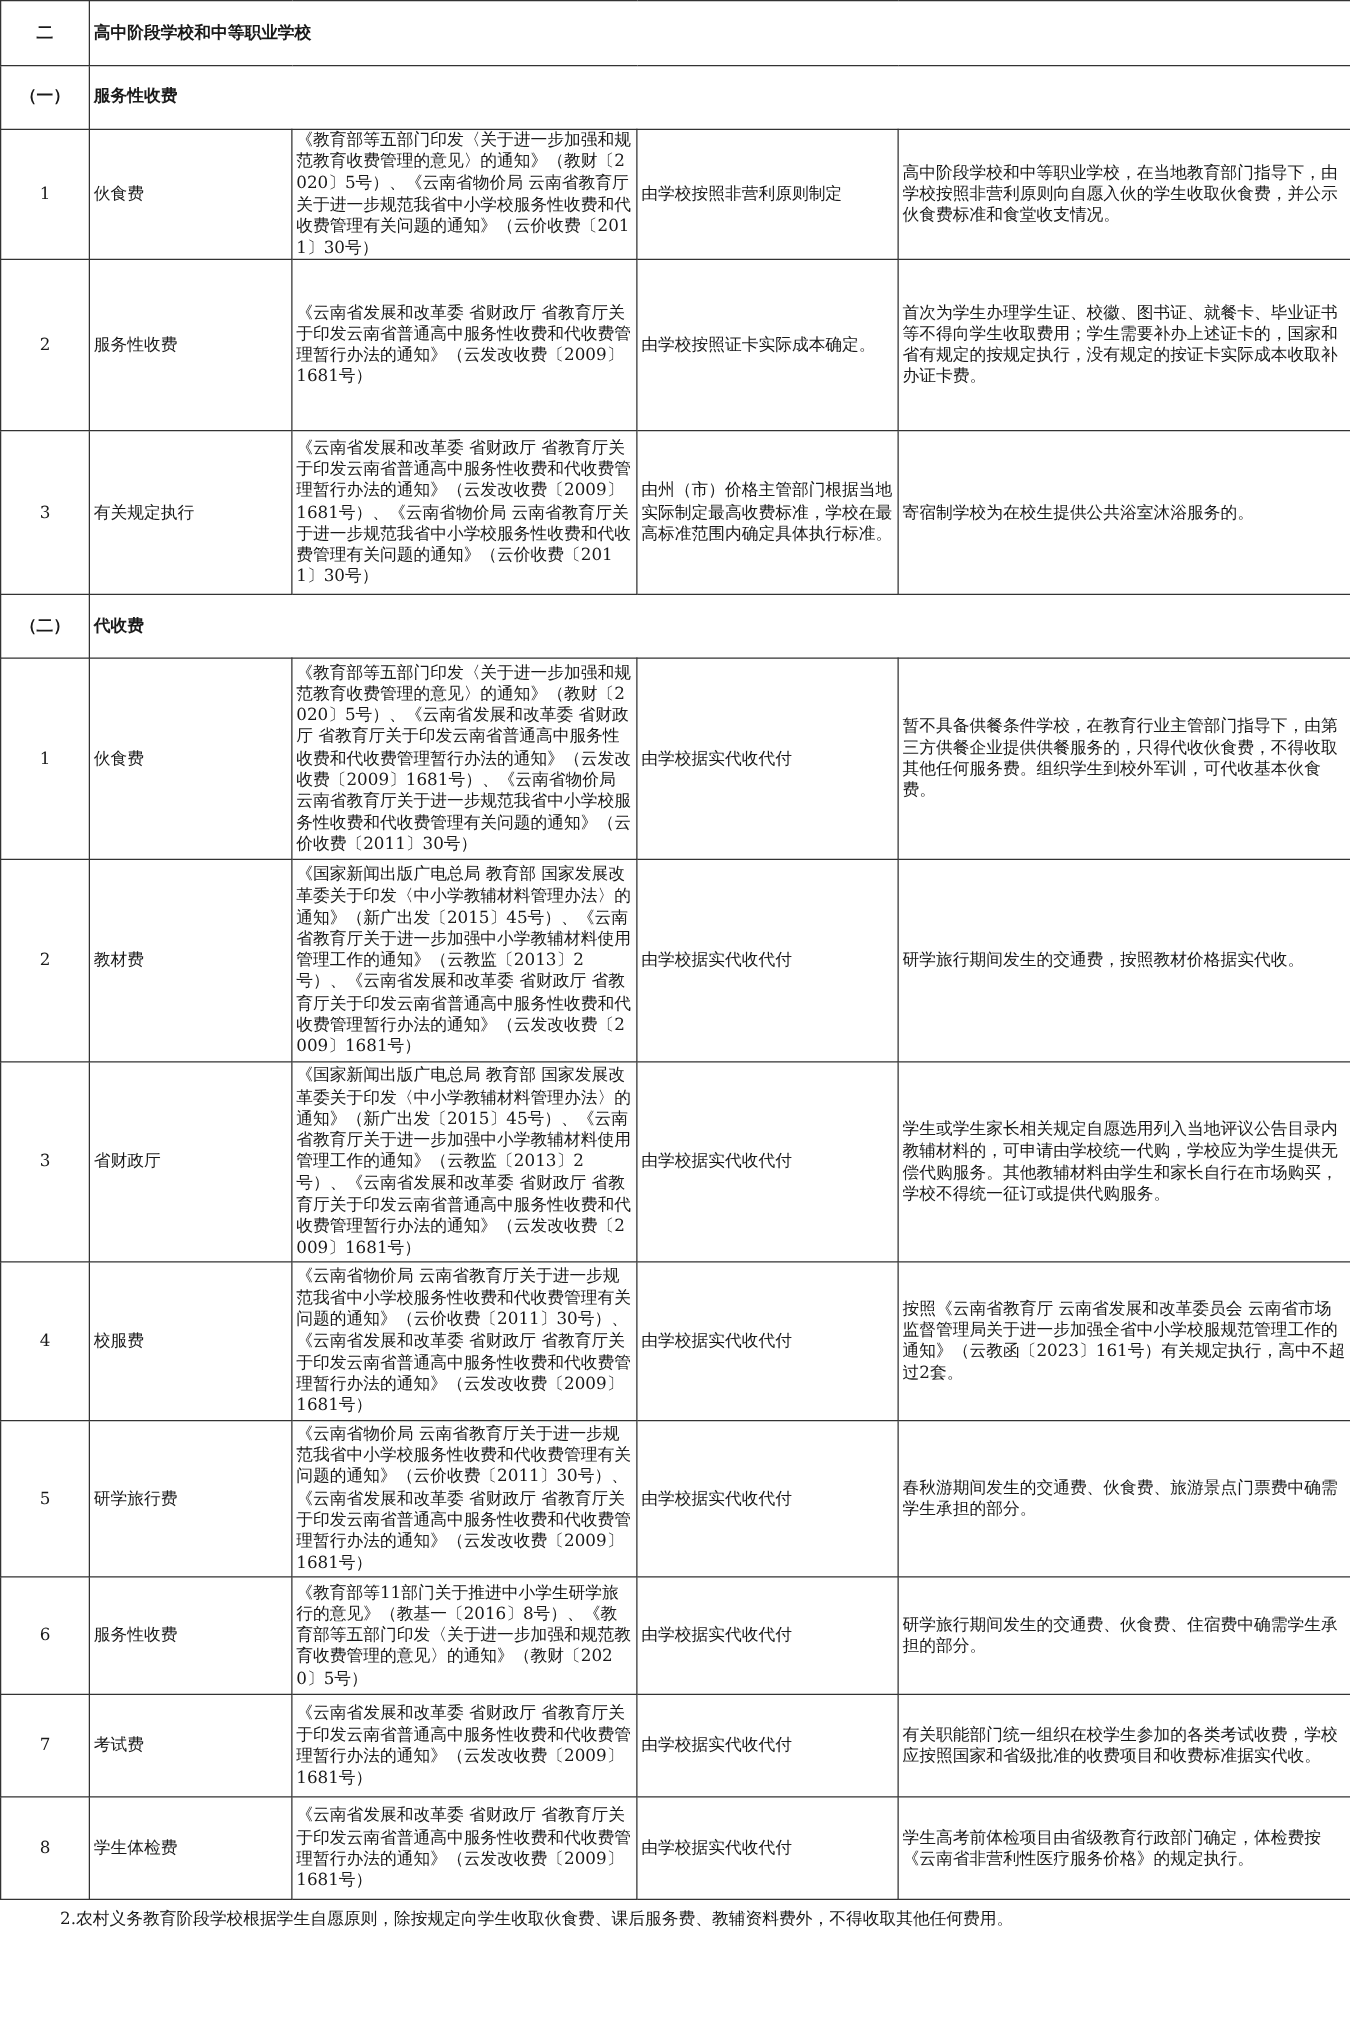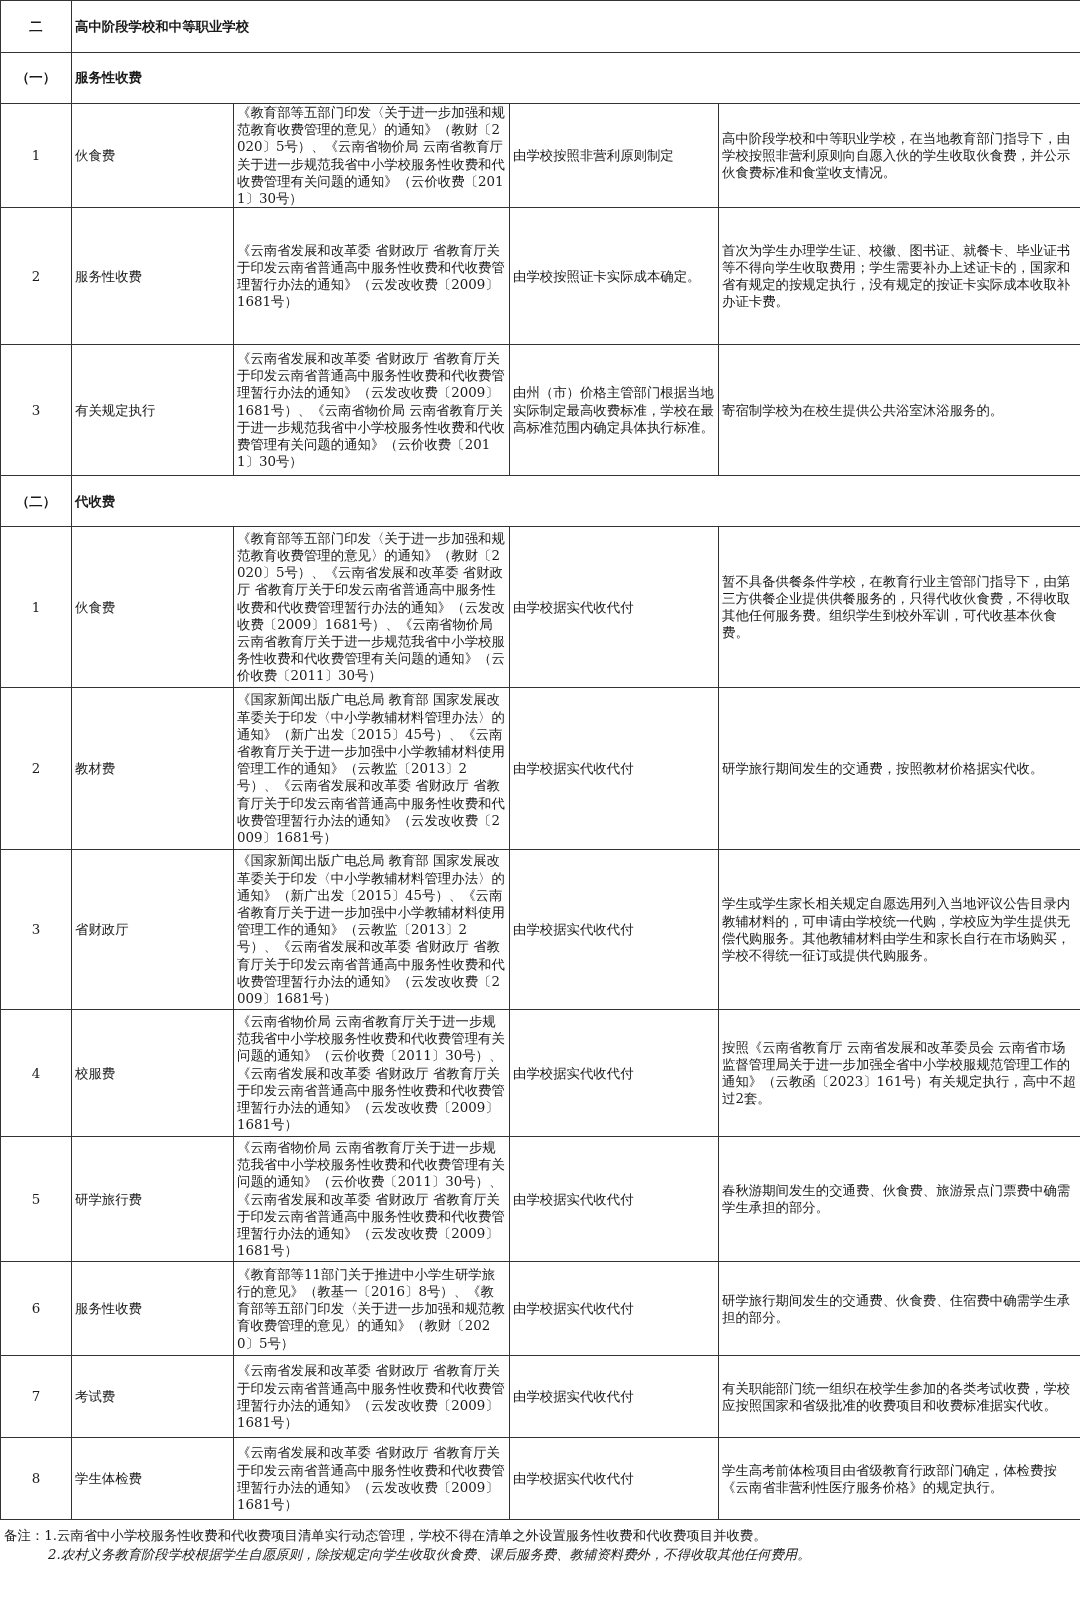--- a/index.html
+++ b/index.html
@@ -4,21 +4,21 @@
 <style>
   html, body { margin:0; padding:0; background:#ffffff; }
   body { width:1080px; height:1623px; overflow:hidden; font-family:"DejaVu Serif","Liberation Serif",serif; color:#1a1a1a; }
   table.fee { border-collapse:collapse; table-layout:fixed; width:1080px; }
   table.fee td { border:1px solid #333; vertical-align:middle; font-size:13.4px; line-height:17.2px; padding:0 3px; word-break:break-all; }
   td.num { text-align:center; }
   td.sec-num { text-align:center; font-weight:bold; font-size:14px; }
   td.sec-title { font-weight:bold; font-size:14px; padding-left:6px; }
   td.name { padding-left:6px; }
   .notes { font-size:13.4px; line-height:19px; padding:6px 4px 0 4px; color:#1a1a1a; }
-  .notes .line2 { padding-left:44px;font-style:italic; }
+  .notes .line2 { padding-left:44px; }
 </style>
 </head>
 <body>
 
 <table class="fee">
   <colgroup>
     <col style="width:71px">
       <col style="width:162px">
       <col style="width:276px">
       <col style="width:209px">
@@ -115,15 +115,14 @@
       <td class="num">8</td>
       <td class="name">学生体检费</td>
       <td>《云南省发展和改革委 省财政厅 省教育厅关于印发云南省普通高中服务性收费和代收费管理暂行办法的通知》（云发改收费〔2009〕1681号）</td>
       <td>由学校据实代收代付</td>
       <td>学生高考前体检项目由省级教育行政部门确定，体检费按《云南省非营利性医疗服务价格》的规定执行。</td>
     </tr>
   </tbody>
 </table>
 
 <div class="notes">
-  <div><span>备注：</span><span>1.云南省中小学校服务性收费和代收费项目清单实行动态管理，学校不得在清单之外设置服务性收费和代收费项目并收费。</span></div>
   <div class="line2"><span>2.农村义务教育阶段学校根据学生自愿原则，除按规定向学生收取伙食费、课后服务费、教辅资料费外，不得收取其他任何费用。</span></div>
 </div>
 
 </body></html>

